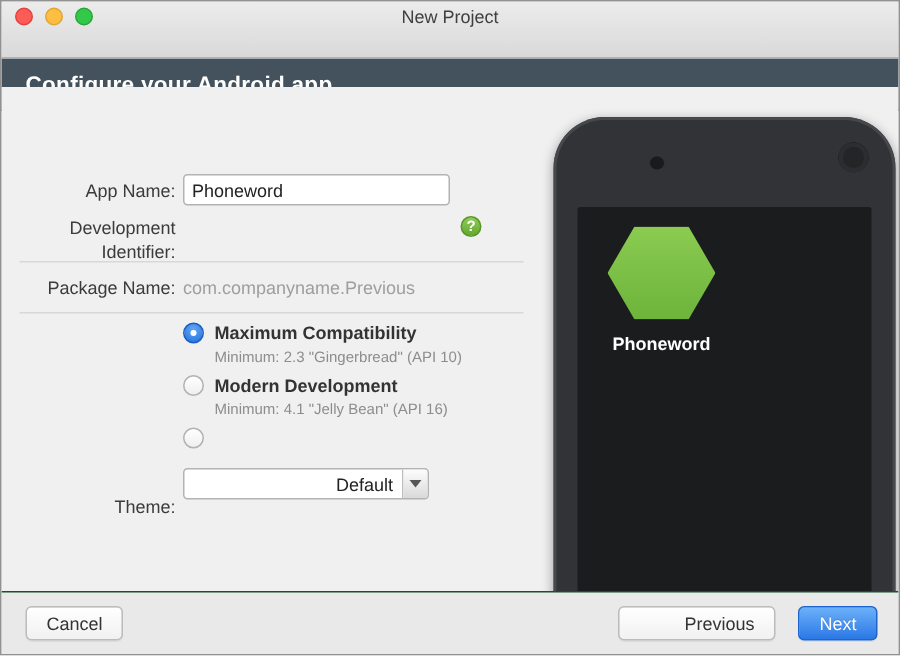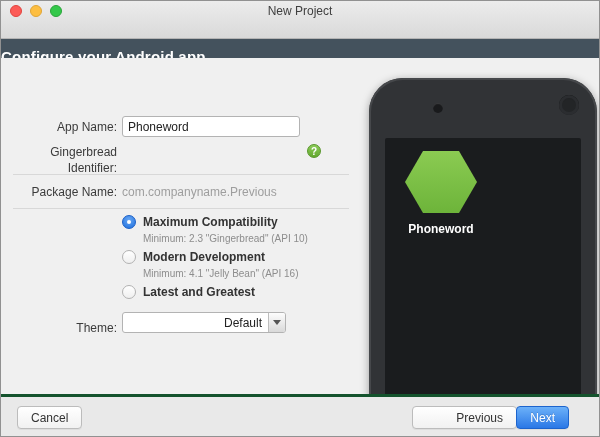--- a/index.html
+++ b/index.html
@@ -20,21 +20,21 @@
   .traffic { position:absolute; left:9px; top:4px; display:flex; gap:8px; }
   .light { width:12px; height:12px; border-radius:50%; }
   .light.red    { background:#fc5b57; border:1px solid #e2433e; }
   .light.yellow { background:#fdbe41; border:1px solid #e0a535; }
   .light.green  { background:#34c84a; border:1px solid #2aa53a; }
   .titlebar-title { text-align:center; font-size:12px; line-height:20px; color:#404040; }
 
   
   .header {
     height:35px; background:#44525d; border-bottom:1px solid #36424c;
-    display:flex; align-items:center; padding:0 0;
+    display:flex; align-items:center; padding:0 16px;
   }
   .header-title { font-size:15px; font-weight:bold; color:#ffffff; letter-spacing:.2px; }
 
   
   .content { position:absolute; top:57px; left:0; right:0; bottom:42px; background:#f0f0f0; overflow:hidden; }
 
   .form-label {
     position:absolute; left:4px; width:112px; text-align:right;
     font-size:12px; color:#3b3b3b; line-height:16px;
   }
@@ -116,33 +116,33 @@
     clip-path:polygon(25% 0%, 75% 0%, 100% 50%, 75% 100%, 25% 100%, 0% 50%);
   }
   .phone-app-label {
     position:absolute; left:0; top:84px; width:112px; text-align:center;
     color:#fff; font-size:12px; font-weight:bold;
   }
 
   
   .footer {
     position:absolute; left:0; right:0; bottom:0; height:42px;
-    background:#e9e9e9; border-top:3px solid #14532d;
+    background:#e9e9e9; border-top:1px solid #14532d;
   }
   .btn {
     position:absolute; top:9px; height:23px; padding:0 13px;
     border:1px solid #bcbcbc; border-radius:4px;
     background:linear-gradient(#ffffff,#f1f1f1);
     font-family:"Liberation Sans", sans-serif; font-size:12px; color:#333;
     box-shadow:0 1px 0 rgba(0,0,0,.05); cursor:default;
   }
   .btn.cancel   { left:16px; }
   .btn.previous { right:82px;padding-left:43px; }
   .btn.primary  {
-    right:30px;
+    right:14px;
     background:linear-gradient(#6cb1f9,#2b78e6);
     border-color:#1d64cd; color:#fff;
     text-shadow:0 -1px 0 rgba(0,0,0,.15);
     text-align:right;
   }
 </style>
 </head>
 <body>
 
 <div class="window">
@@ -158,21 +158,21 @@
 
   <div class="header">
     <div class="header-title">Configure your Android app</div>
   </div>
 
   <div class="content">
 
     <div class="form-label" style="top:61px;">App Name:</div>
     <input class="text-input" style="top: 58px;" type="text" value="Phoneword">
 
-    <div class="form-label" style="top:86px;">Gingerbread Identifier:</div>
+    <div class="form-label" style="top:86px;">Development Identifier:</div>
     <div class="help-badge" style="top:86px;">?</div>
 
     <div class="divider" style="top:116px;"></div>
 
     <div class="form-label" style="top:126px;">Package Name:</div>
     <div class="static-value" style="top:126px;">com.companyname.Previous</div>
 
     <div class="divider" style="top:150px;"></div>
 
 
@@ -183,24 +183,23 @@
     <div class="radio-sub" style="top:175px;">Minimum: 2.3 "Gingerbread" (API 10)</div>
 
     <div class="radio-row" style="top:192px;">
       <div class="radio"></div>
       <div class="radio-label">Modern Development</div>
     </div>
     <div class="radio-sub" style="top:210px;">Minimum: 4.1 "Jelly Bean" (API 16)</div>
 
     <div class="radio-row" style="top:227px;">
       <div class="radio"></div>
-      <div class="radio-label">Latest and Greatest</div>
-    </div>
-
-    <div class="form-label" style="top:262px;text-align:right;">Theme:</div>
+    </div>
+
+    <div class="form-label" style="top:272px;text-align:right;">Theme:</div>
     <div class="combo" style="top:254px;">
       <div class="combo-value">Default</div>
       <div class="combo-btn">
         <div class="combo-arrow"></div>
       </div>
     </div>
 
     <div class="phone">
       <div class="phone-cam-small"></div>
       <div class="phone-cam-large"></div>

